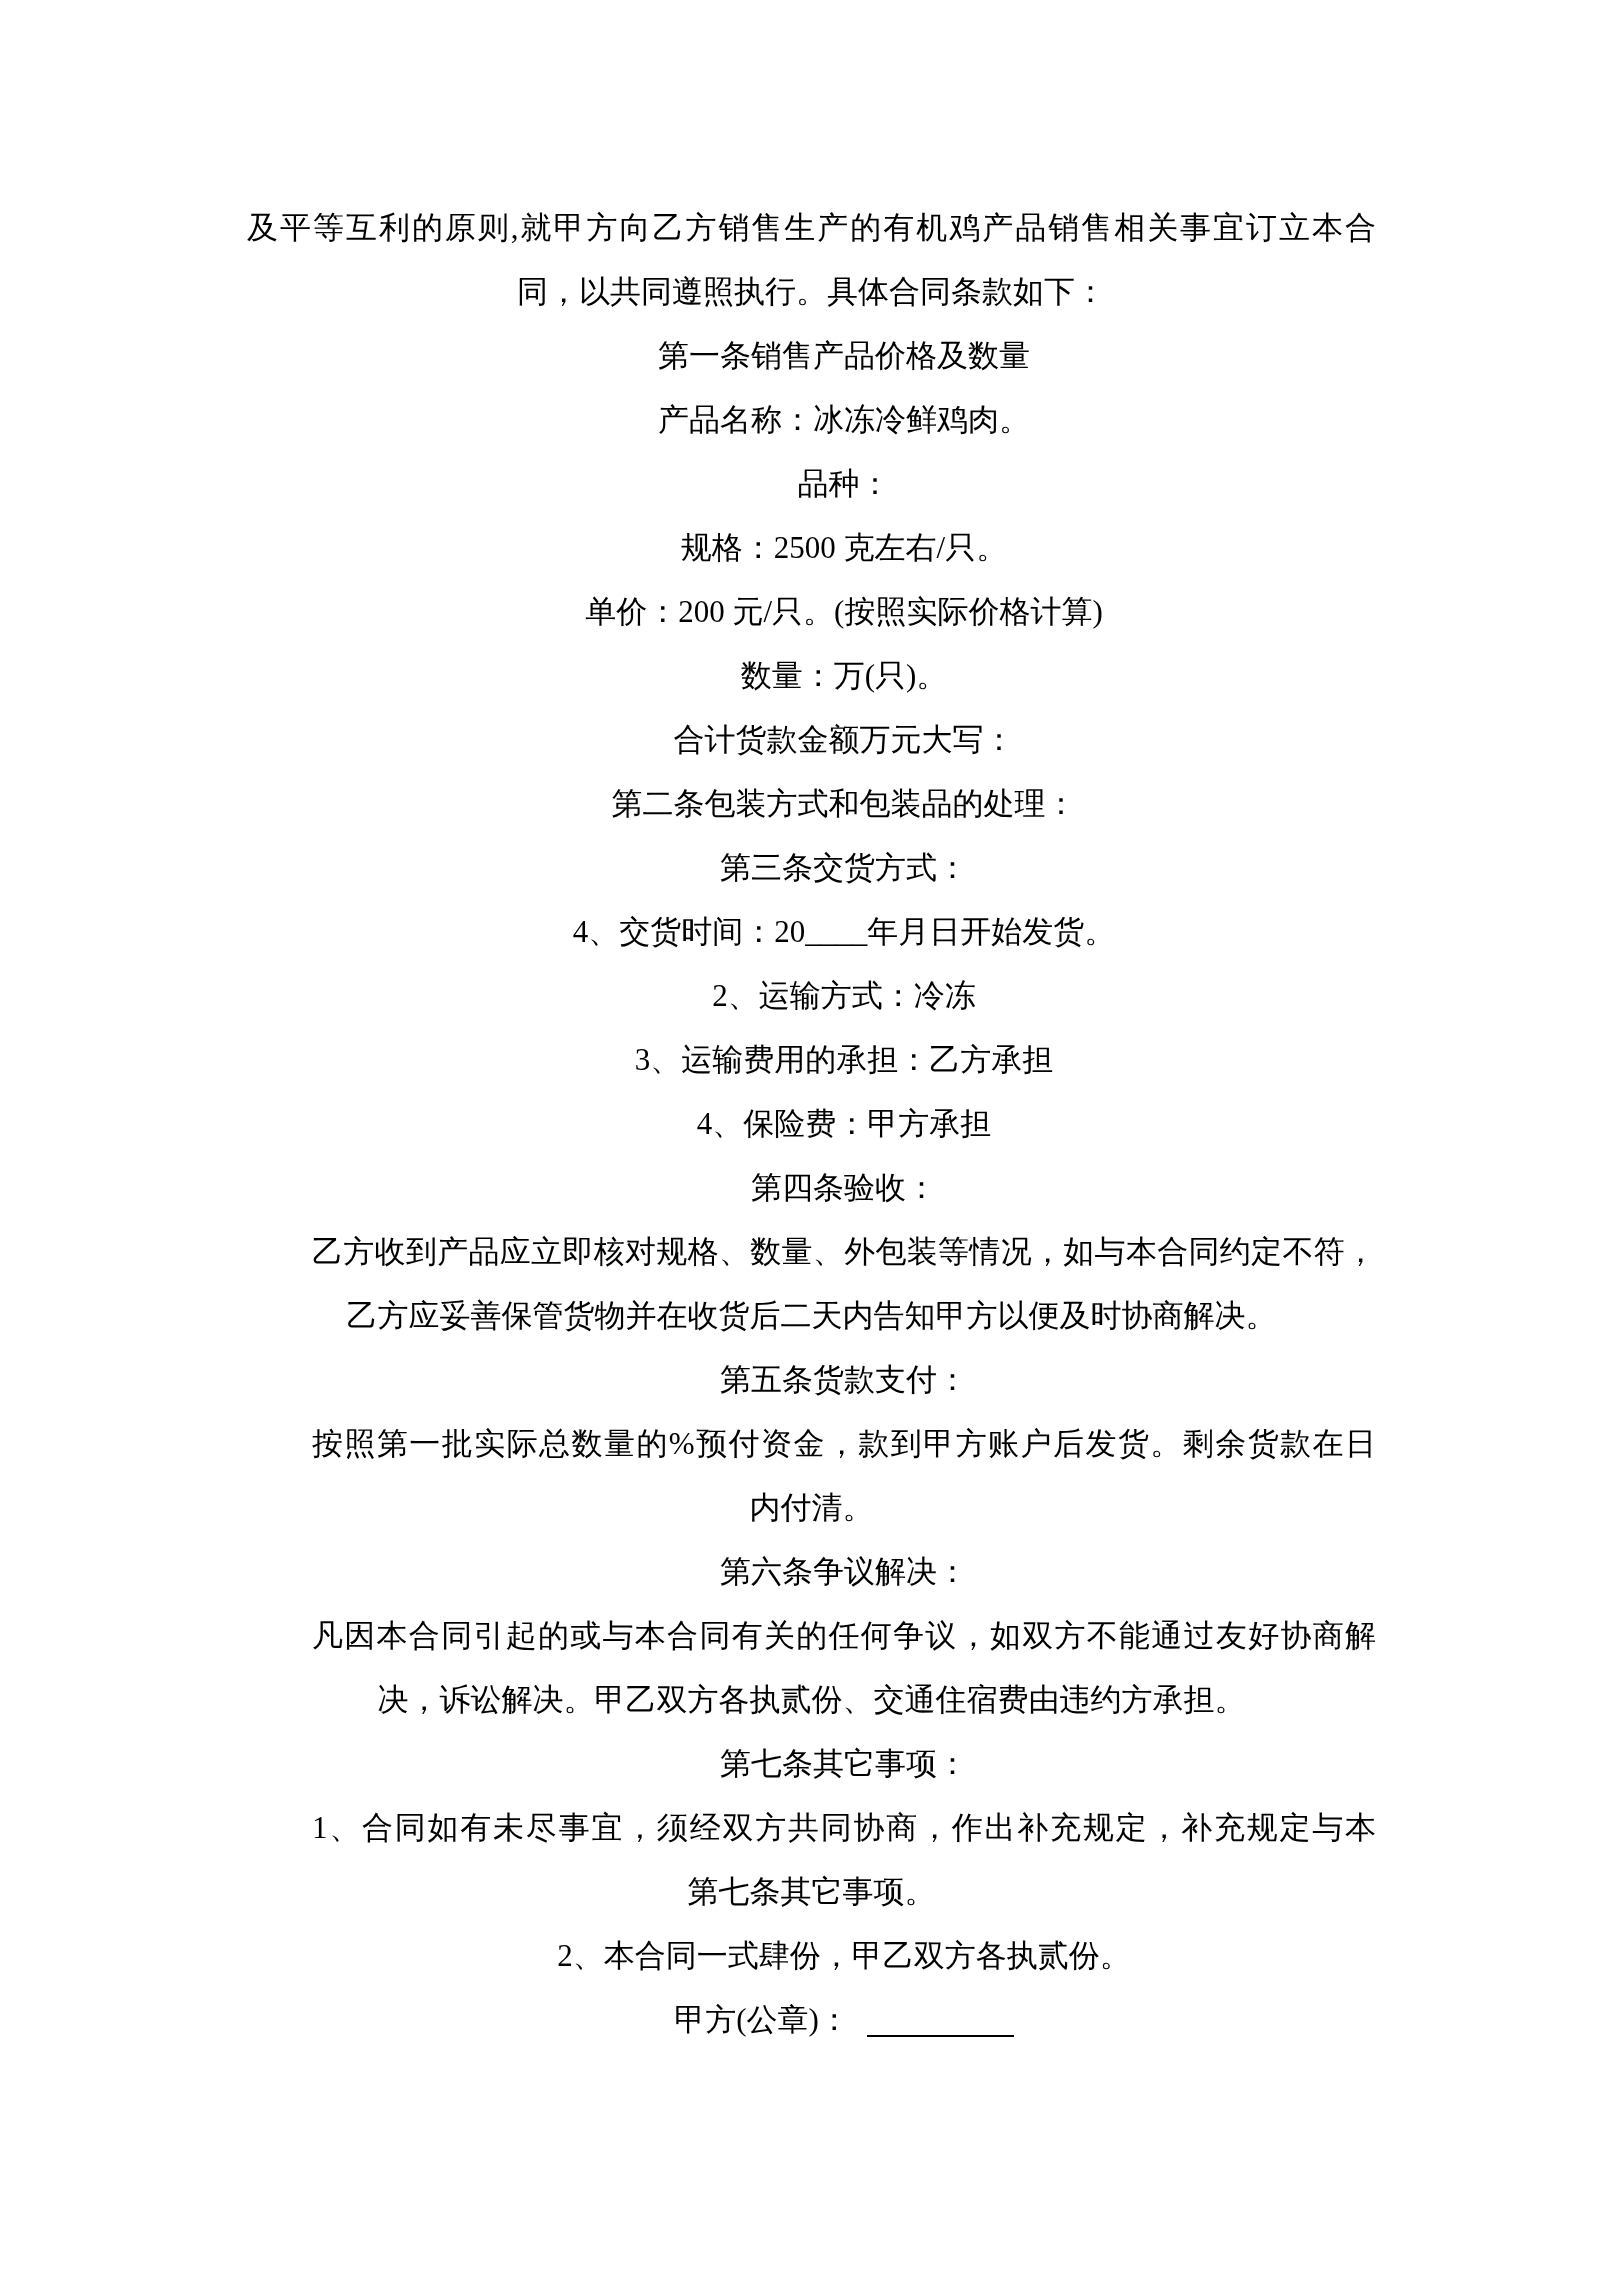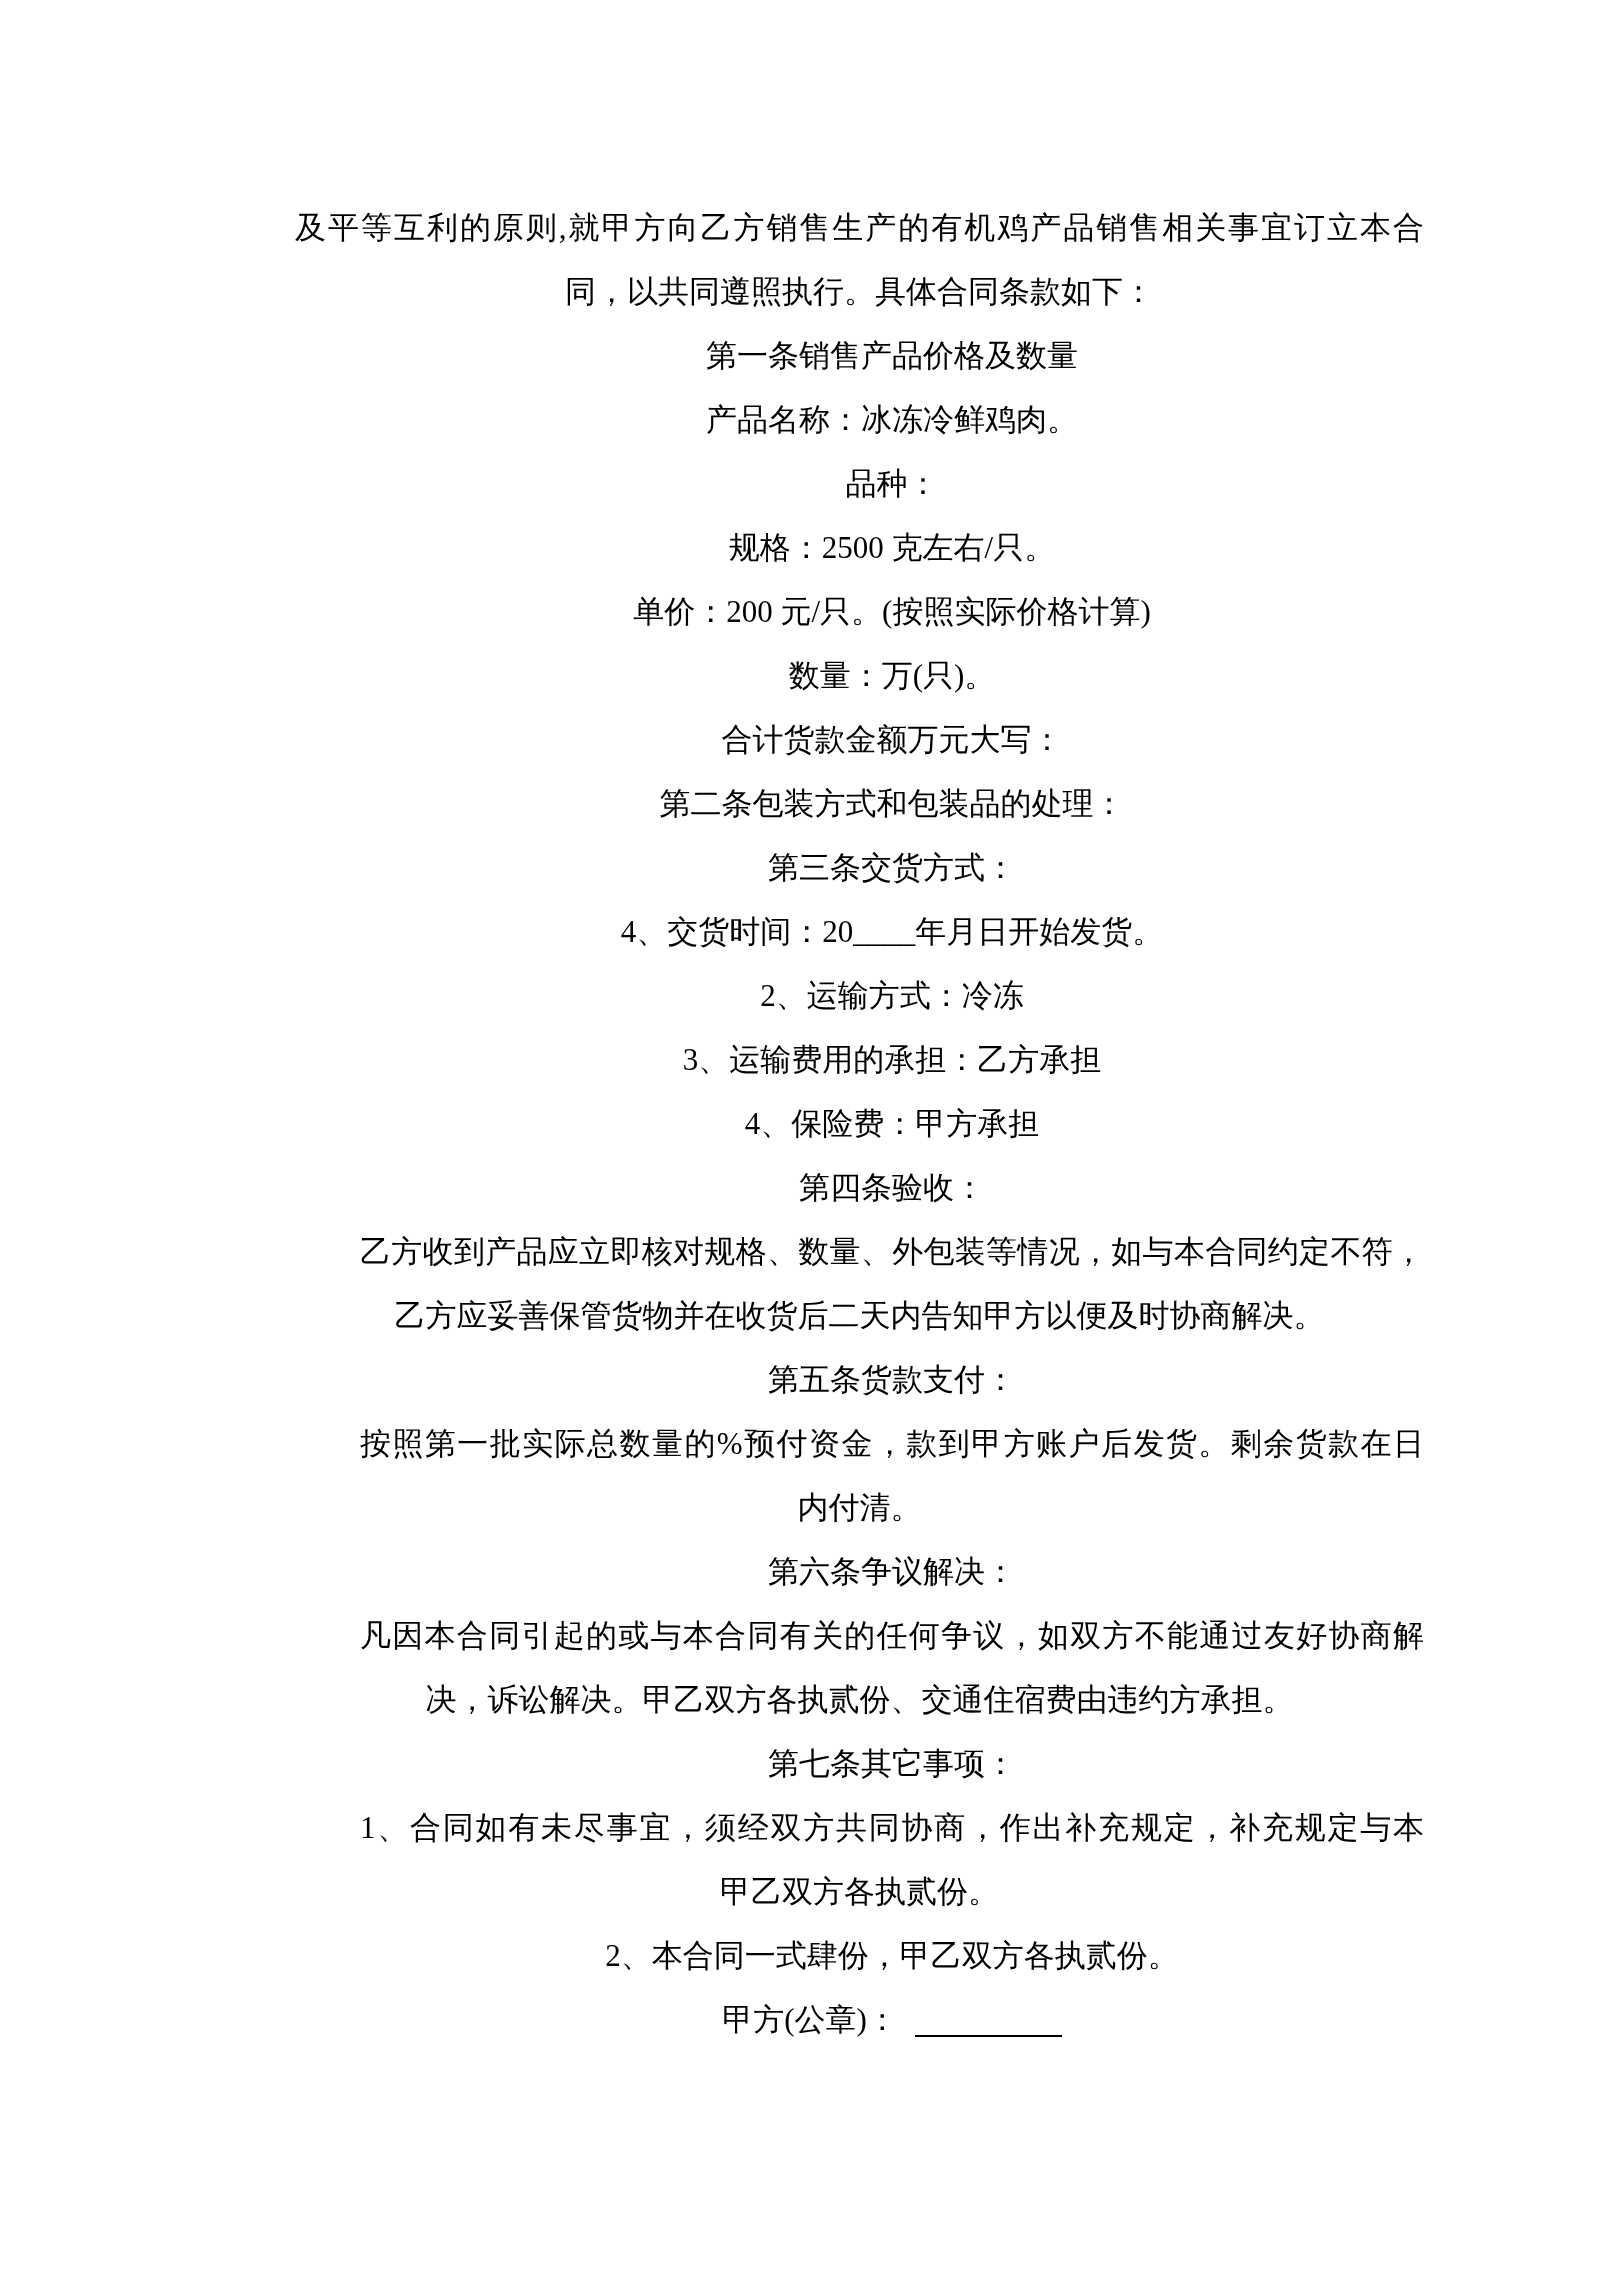--- a/index.html
+++ b/index.html
@@ -16,21 +16,20 @@
   }
   .doc {
     position: absolute;
     left: 247px;
     top: 196px;
     width: 1129px;
     font-family: "Liberation Serif", "DejaVu Serif", serif;
     font-size: 31px;
     color: #000000;
     line-height: 64px;
-    margin-left: 48px;
   }
   .line {
     height: 64px;
     line-height: 64px;
     white-space: nowrap;
     text-align: center;
   }
   .line.i {
     text-indent: 65px;
     font-family: Liberation Serif, serif;
@@ -72,18 +71,18 @@
       <div class="line i j">乙方收到产品应立即核对规格、数量、外包装等情况，如与本合同约定不符，</div>
       <div class="line">乙方应妥善保管货物并在收货后二天内告知甲方以便及时协商解决。</div>
       <div class="line i">第五条货款支付：</div>
       <div class="line i j">按照第一批实际总数量的%预付资金，款到甲方账户后发货。剩余货款在日</div>
       <div class="line">内付清。</div>
       <div class="line i">第六条争议解决：</div>
       <div class="line i j">凡因本合同引起的或与本合同有关的任何争议，如双方不能通过友好协商解</div>
       <div class="line">决，诉讼解决。甲乙双方各执贰份、交通住宿费由违约方承担。</div>
       <div class="line i">第七条其它事项：</div>
       <div class="line i j">1、合同如有未尽事宜，须经双方共同协商，作出补充规定，补充规定与本</div>
-      <div class="line">甲乙双方各执贰份。</div>
+      <div class="line">第七条其它事项。</div>
       <div class="line i">2、本合同一式肆份，甲乙双方各执贰份。</div>
       <div class="line i">甲方(公章)：<span class="blank"></span></div>
     </div>
 </div>
 
 
 </body></html>

